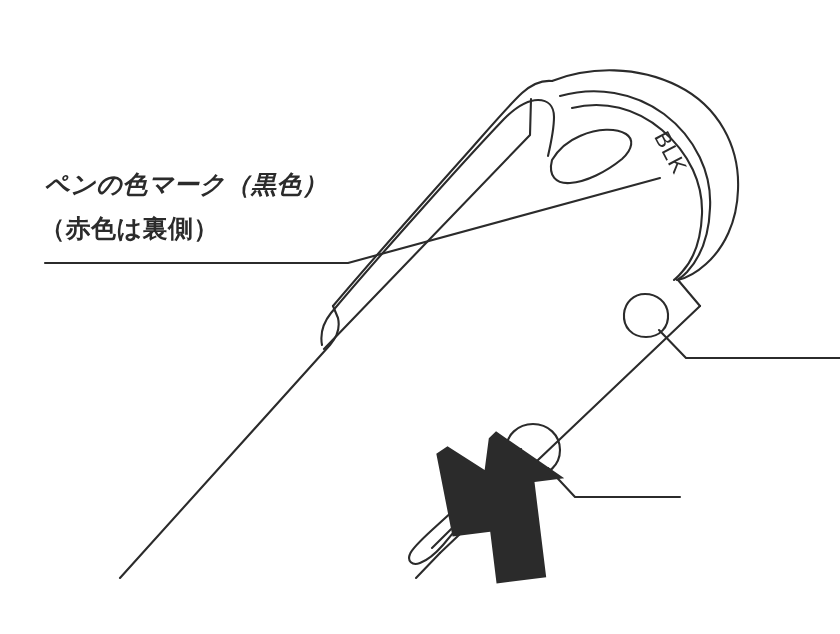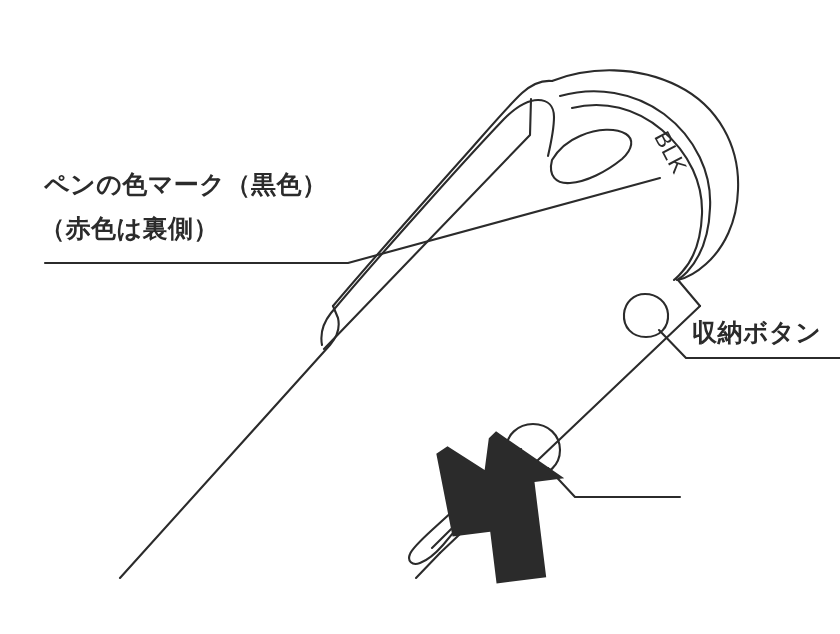--- a/index.html
+++ b/index.html
@@ -28,20 +28,21 @@
     position: absolute;
     color: #2b2b2b;
     font-weight: bold;
     white-space: nowrap;
     letter-spacing: 0.5px;
   }
   #label-color-mark-line1 {
     left: 44px;
     top: 168px;
     font-size: 25px;
+    font-style: italic;
   }
   #label-color-mark-line2 {
     left: 40px;
     top: 212px;
     font-size: 25px;
     text-align: center;
   }
   #label-storage-button {
     left: 692px;
     top: 316px;
@@ -141,18 +142,17 @@
                L 489 469
                L 455 441 Z" transform="rotate(-7 495 505)"></path>
     </g>
 
   </svg>
 
   <div class="label" id="label-color-mark-line1">ペンの色マーク（黒色）</div>
 
   <div class="label" id="label-color-mark-line2">（赤色は裏側）</div>
 
-  <div class="label" id="label-storage-button">収納ボタン</div>
 
 
   <div class="blk-mark">BLK</div>
 
 </div>
 
 </body></html>

